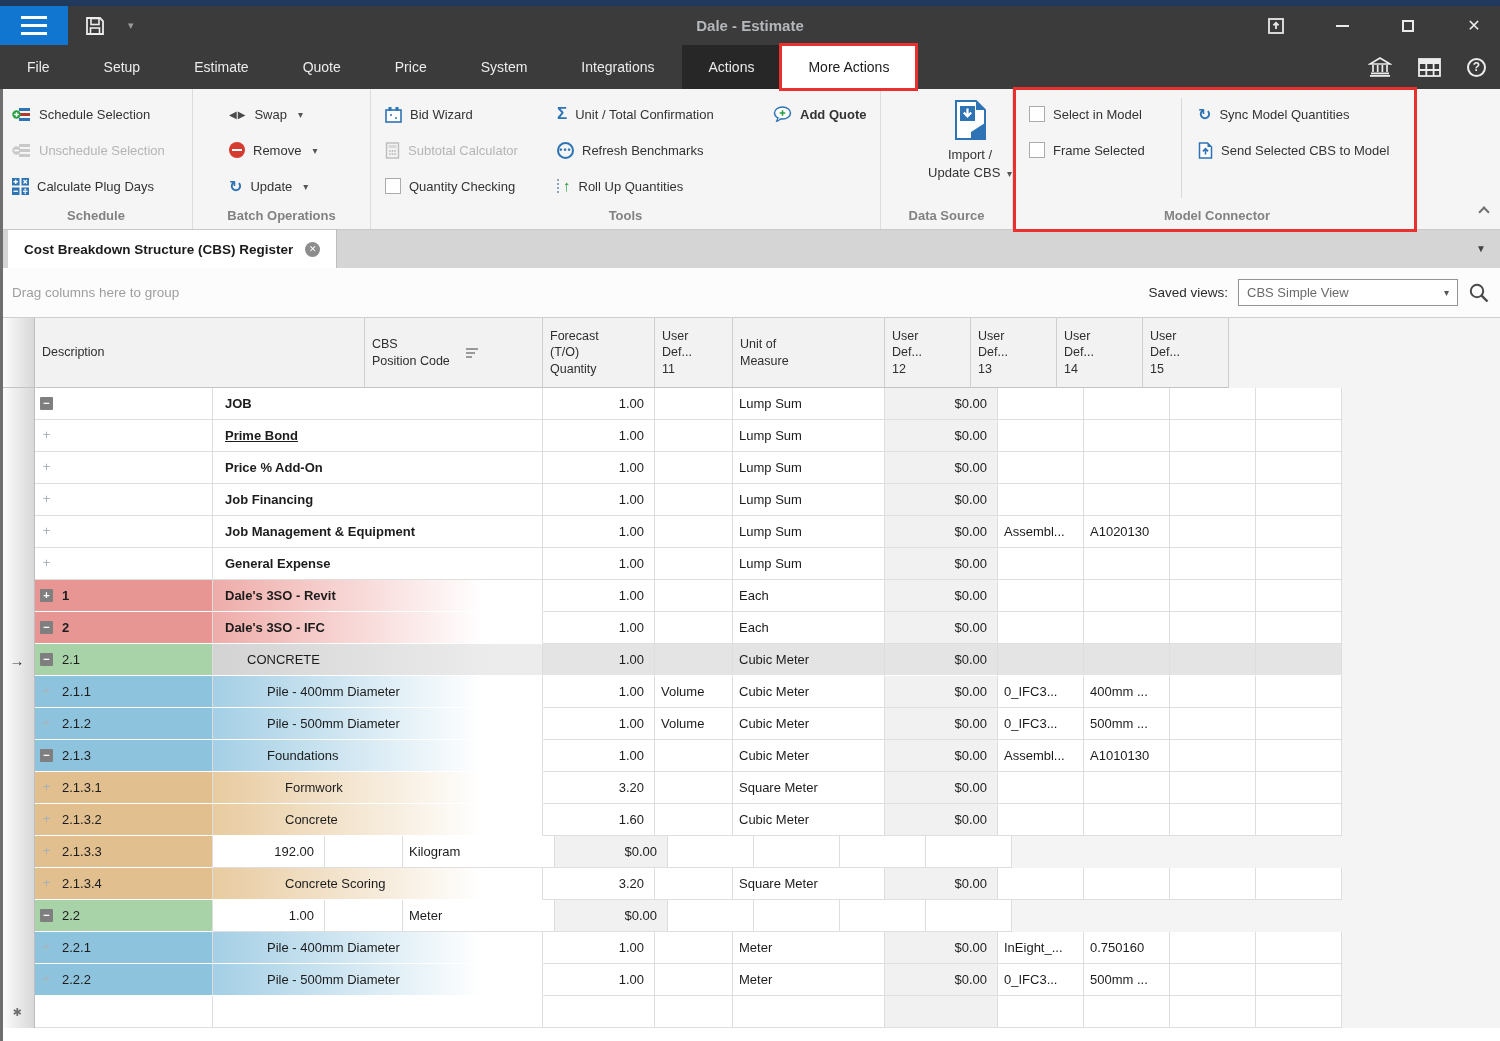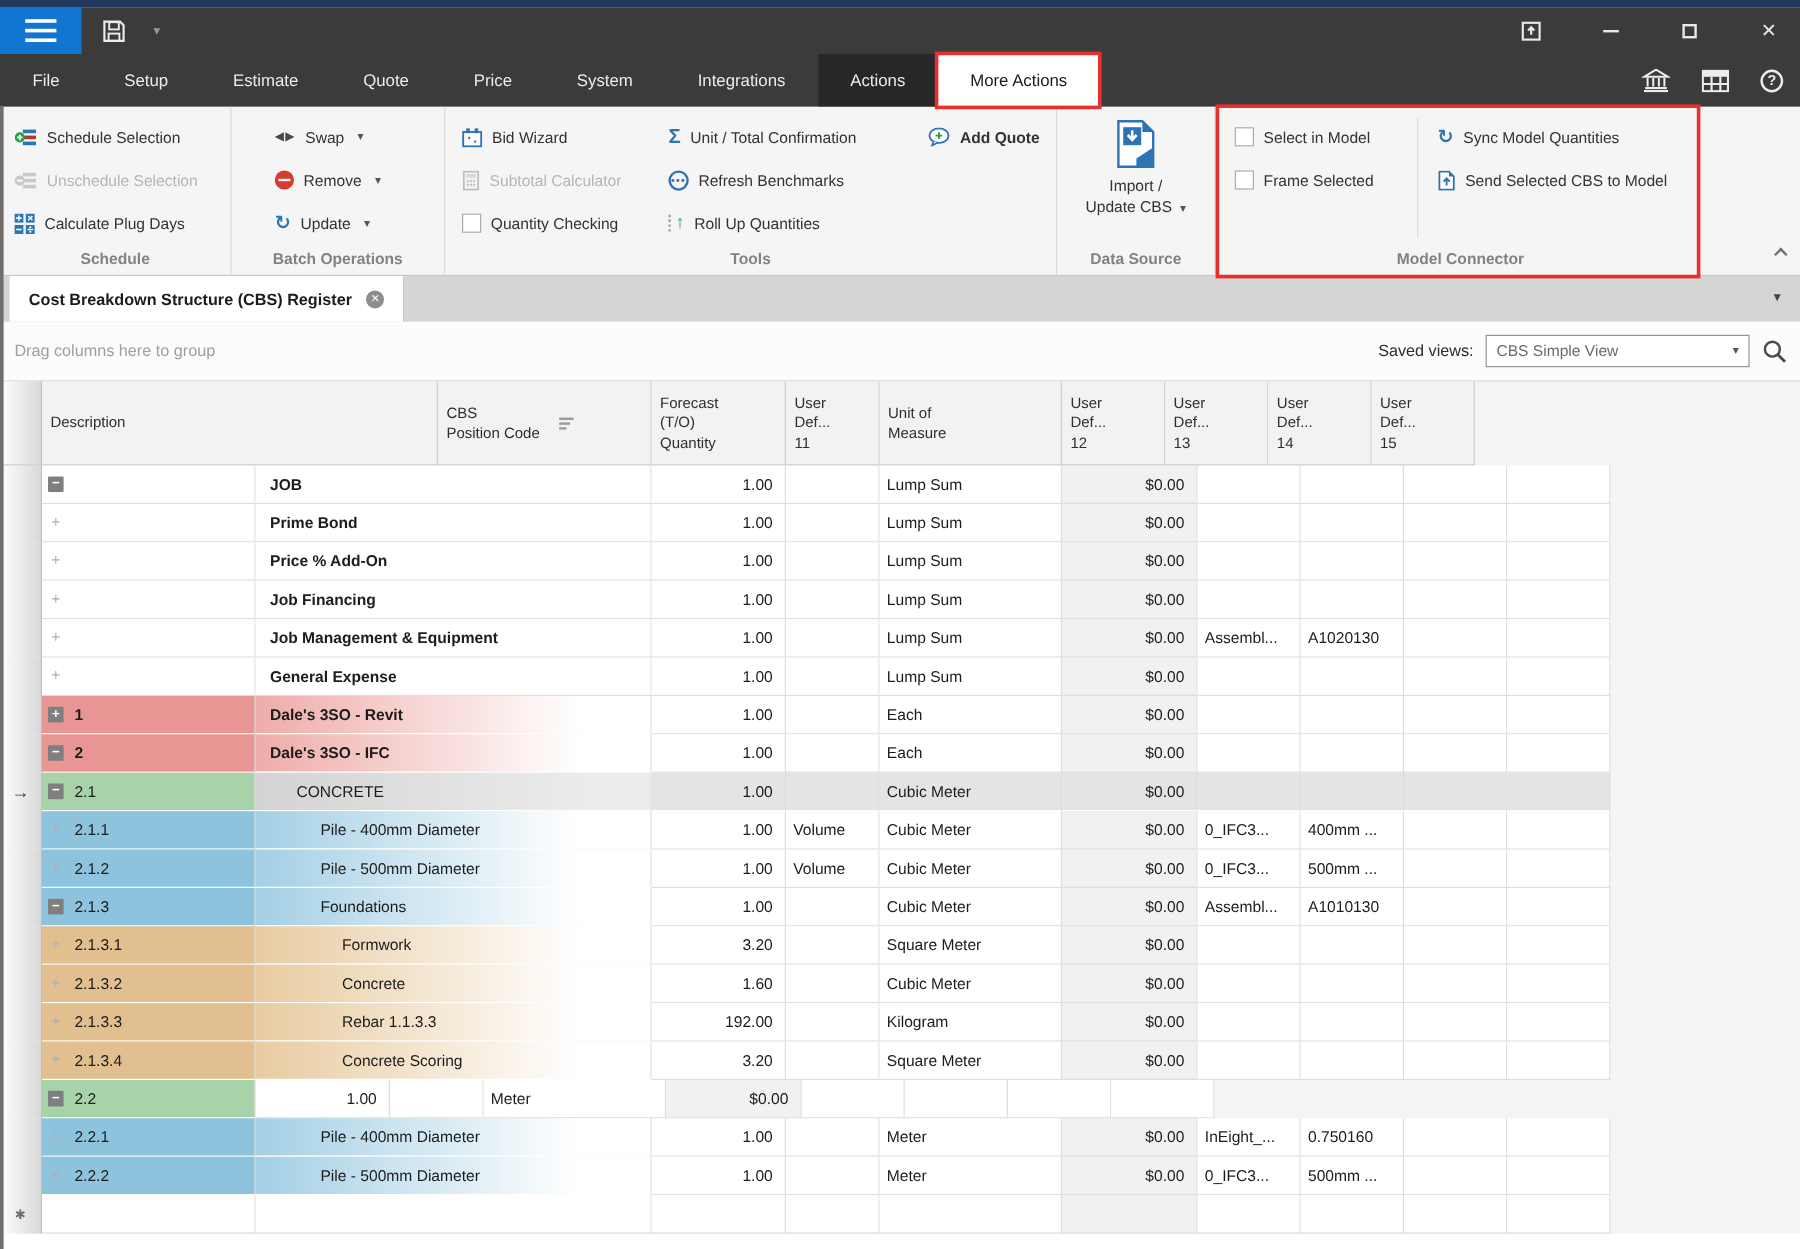--- a/index.html
+++ b/index.html
@@ -37,21 +37,21 @@
   .rg-label{position:absolute;bottom:6px;left:0;right:0;text-align:center;font-size:13px;font-weight:bold;color:#828282;}
   .rbtn{display:flex;align-items:center;gap:8px;height:36px;font-size:13px;color:#333;cursor:pointer;white-space:nowrap;}
   .rbtn.disabled{color:#b5b5b5;cursor:default;}
   .caret{color:#555;font-size:10px;margin-left:3px;}
   .grp-schedule{width:193px;padding-left:12px;}
   .grp-batch{width:178px;padding-left:36px;}
   .grp-tools{width:510px;display:flex;padding-left:14px;}
   .tools-col1{width:172px;}
   .tools-col2{width:216px;}
   .tools-col3{width:100px;font-weight:bold;}
-  .grp-data{width:132px;display:flex;flex-direction:column;align-items:center;}
+  .grp-data{width:132px;display:flex;flex-direction:column;align-items:flex-end;}
   .data-big{display:flex;flex-direction:column;align-items:center;cursor:pointer;margin-top:3px;}
   .data-lbl{font-size:13px;color:#333;text-align:center;line-height:1.35;margin-top:5px;}
   .grp-model{width:408px;display:flex;padding-left:16px;}
   .model-col1{width:150px;}
   .model-divider{width:1px;background:#d8d8d8;height:100px;margin:2px 10px 0 2px;}
   .model-col2{padding-left:6px;}
   .cb{display:inline-block;width:16px;height:16px;background:#fff;border:1px solid #ababab;}
   .ribbon-collapse{position:absolute;right:10px;bottom:14px;width:10px;height:10px;cursor:pointer;}
   .ribbon-collapse i{display:block;width:8px;height:8px;border-top:2px solid #707070;border-left:2px solid #707070;transform:rotate(45deg);margin-top:3px;}
 
@@ -124,20 +124,21 @@
         <i></i>
       </div>
     <span class="tb-save ic">
       <svg width="22" height="22" viewBox="0 0 22 22">
           <path d="M3 3 h13 l3 3 v13 h-16 z" fill="none" stroke="#ececec" stroke-width="1.8"></path>
           <rect x="7" y="3.5" width="8" height="6" fill="none" stroke="#ececec" stroke-width="1.6"></rect>
           <rect x="6.5" y="13" width="9" height="6" fill="none" stroke="#ececec" stroke-width="1.6"></rect>
         </svg>
     </span>
     <span class="tb-caret">▾</span>
+    <span class="tb-title">Dale - Estimate</span>
     <div class="tb-right">
       <span class="wbtn ic">
         <svg width="18" height="18" viewBox="0 0 18 18">
             <rect x="2" y="2" width="14" height="14" fill="none" stroke="#e9e9e9" stroke-width="1.8"></rect>
             <path d="M9 12 V6 M6.4 8.4 L9 5.8 L11.6 8.4" fill="none" stroke="#e9e9e9" stroke-width="1.8"></path>
           </svg>
       </span>
       <span class="wbtn min">
           <i></i>
         </span>
@@ -440,21 +441,21 @@
           <div class="cell" style="width: 86px;"></div>
           <div class="cell" style="width: 86px;"></div>
           <div class="cell" style="width: 86px;"></div>
           <div class="cell" style="width: 86px;"></div>
         </div>
         <div class="grow">
           <div class="cell ind" style="width: 35px;"></div>
           <div class="cell code-cell" style="width: 178px;">
             <span class="exp-l">+</span>
           </div>
-          <div class="cell" style="width: 330px;">
+          <div class="cell" style="width: 330px; text-decoration: underline;">
             <span class="bold" style="padding-left: 6px;">Prime Bond</span>
           </div>
           <div class="cell num" style="width: 112px;">1.00</div>
           <div class="cell" style="width: 78px;"></div>
           <div class="cell" style="width: 152px;">Lump Sum</div>
           <div class="cell num shade" style="width: 113px;">$0.00</div>
           <div class="cell" style="width: 86px;"></div>
           <div class="cell" style="width: 86px;"></div>
           <div class="cell" style="width: 86px;"></div>
           <div class="cell" style="width: 86px;"></div>
@@ -670,23 +671,20 @@
           <div class="cell" style="width: 86px;"></div>
           <div class="cell" style="width: 86px;"></div>
           <div class="cell" style="width: 86px;"></div>
         </div>
         <div class="grow">
           <div class="cell ind" style="width: 35px;"></div>
           <div class="cell code-cell cr bgc-tan" style="width: 178px;">
             <span class="exp-l">+</span>
             <span>2.1.3.3</span>
           </div>
-          <div class="cell cr gr-tan" style="width: 330px;">
-            <span style="padding-left: 66px;">Rebar 1.1.3.3</span>
-          </div>
           <div class="cell num" style="width: 112px;">192.00</div>
           <div class="cell" style="width: 78px;"></div>
           <div class="cell" style="width: 152px;">Kilogram</div>
           <div class="cell num shade" style="width: 113px;">$0.00</div>
           <div class="cell" style="width: 86px;"></div>
           <div class="cell" style="width: 86px;"></div>
           <div class="cell" style="width: 86px;"></div>
           <div class="cell" style="width: 86px;"></div>
         </div>
         <div class="grow">

